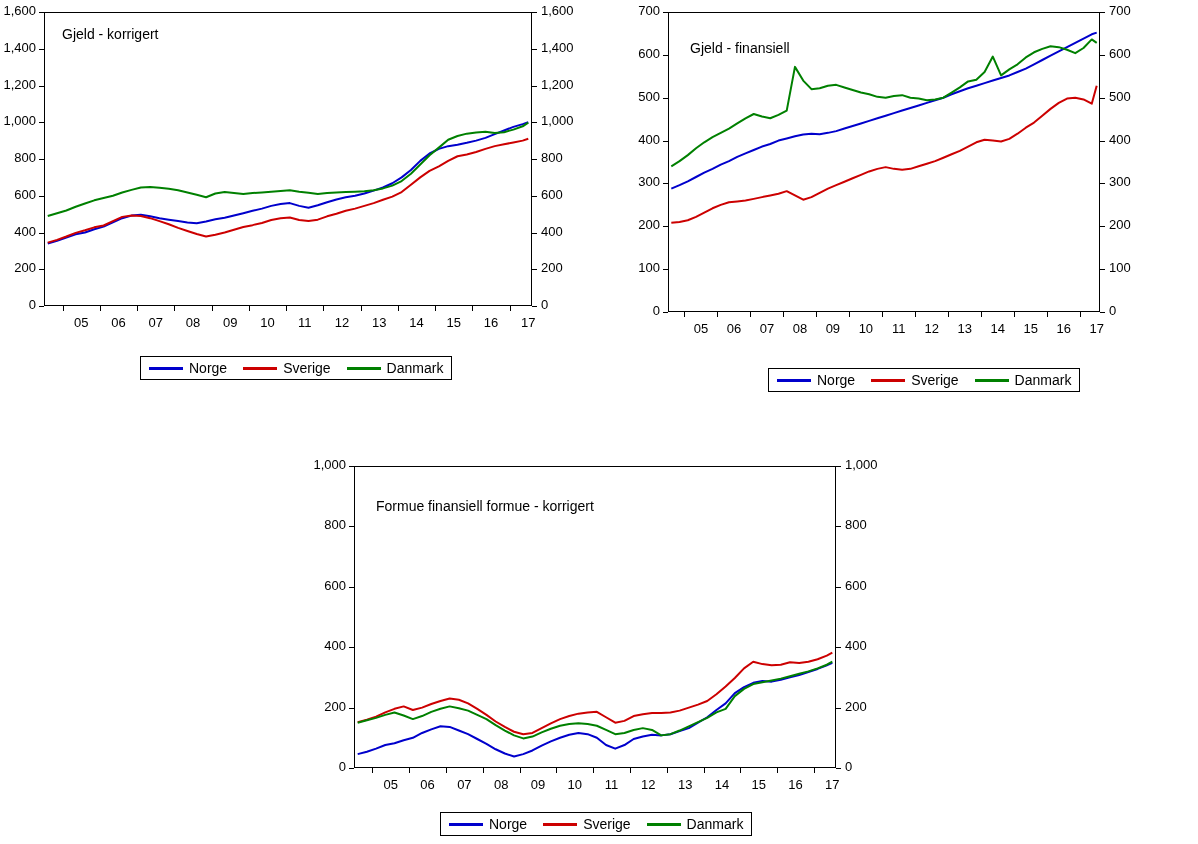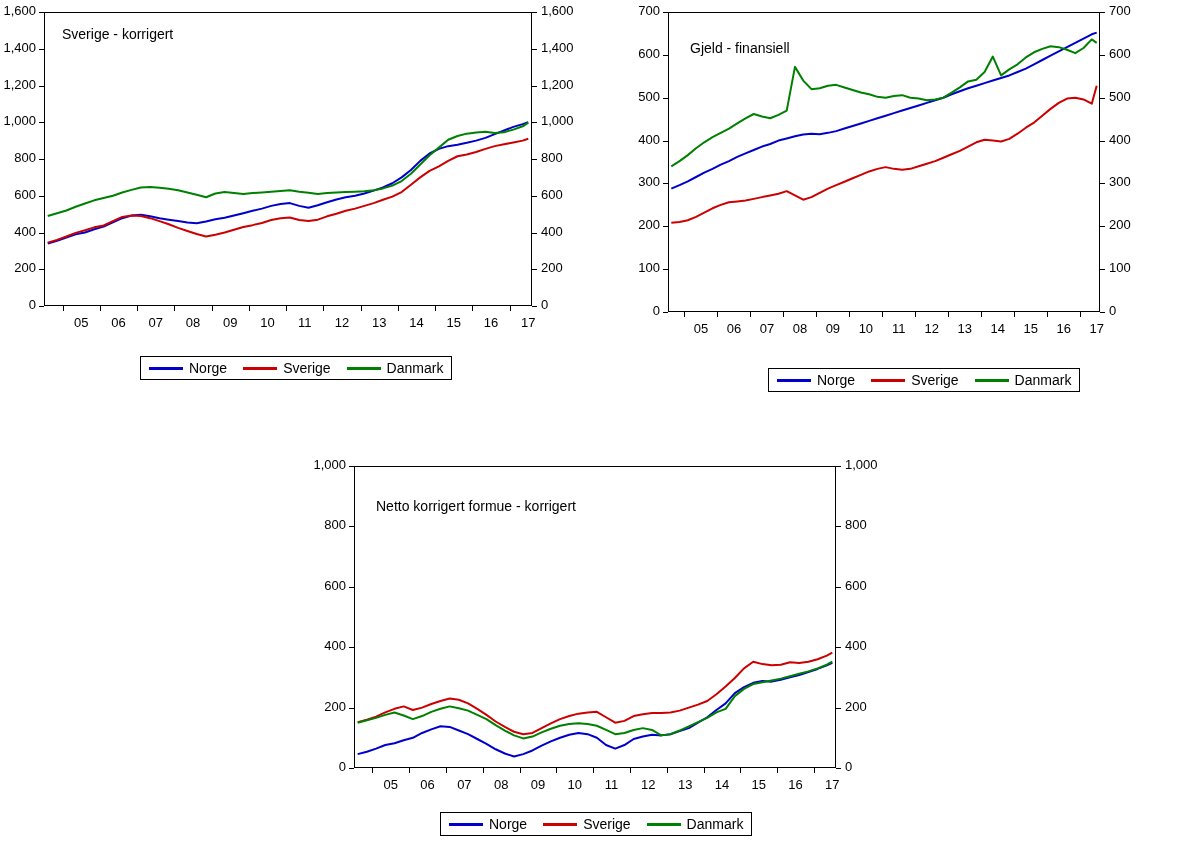--- a/index.html
+++ b/index.html
@@ -48,21 +48,21 @@
   .legend-swatch{display:block;width:34px;height:3px;}
   .legend-text{font-size:14px;color:#000;white-space:nowrap;}
   .tick-mark{position:absolute;background:#000;}
 </style>
 </head>
 <body>
 
 <div class="panel" id="panel-formue" style="left:0px;top:0px;width:580px;height:390px;">
   <div class="plotwrap" id="plot-formue" style="position:absolute;left:0;top:0;width:580px;height:340px;">
       <div class="frame" style="left: 44px; top: 12px; width: 488px; height: 294px;"></div>
-      <div class="chart-title" style="left: 62px; top: 26px;">Sverige - korrigert</div>
+      <div class="chart-title" style="left: 62px; top: 26px;">Gjeld - korrigert</div>
       <div class="axis-label ytick-left" style="left: -20px; top: 297px; width: 56px;">0</div>
       <div class="axis-label ytick-right" style="left: 541px; top: 297px; width: 56px;">0</div>
       <div class="tick-mark" style="left: 39px; top: 306px; width: 5px; height: 1px;"></div>
       <div class="tick-mark" style="left: 532px; top: 306px; width: 5px; height: 1px;"></div>
       <div class="axis-label ytick-left" style="left: -20px; top: 260.25px; width: 56px;">200</div>
       <div class="axis-label ytick-right" style="left: 541px; top: 260.25px; width: 56px;">200</div>
       <div class="tick-mark" style="left: 39px; top: 269.25px; width: 5px; height: 1px;"></div>
       <div class="tick-mark" style="left: 532px; top: 269.25px; width: 5px; height: 1px;"></div>
       <div class="axis-label ytick-left" style="left: -20px; top: 223.5px; width: 56px;">400</div>
       <div class="axis-label ytick-right" style="left: 541px; top: 223.5px; width: 56px;">400</div>
@@ -220,21 +220,21 @@
       <div class="legend-item" style="margin-left: 10px;">
         <span class="legend-swatch" style="background: rgb(0, 128, 0);"></span>
         <span class="legend-text">Danmark</span>
       </div>
     </div>
   </div>
 
 <div class="panel" id="panel-netto" style="left:290px;top:450px;width:620px;height:394px;">
   <div class="plotwrap" id="plot-netto" style="position:absolute;left:0;top:0;width:620px;height:350px;">
       <div class="frame" style="left: 64px; top: 16px; width: 482px; height: 302px;"></div>
-      <div class="chart-title" style="left: 86px; top: 48px;">Netto korrigert formue - korrigert</div>
+      <div class="chart-title" style="left: 86px; top: 48px;">Formue finansiell formue - korrigert</div>
       <div class="axis-label ytick-left" style="left: 0px; top: 309px; width: 56px;">0</div>
       <div class="axis-label ytick-right" style="left: 555px; top: 309px; width: 56px;">0</div>
       <div class="tick-mark" style="left: 59px; top: 318px; width: 5px; height: 1px;"></div>
       <div class="tick-mark" style="left: 546px; top: 318px; width: 5px; height: 1px;"></div>
       <div class="axis-label ytick-left" style="left: 0px; top: 248.6px; width: 56px;">200</div>
       <div class="axis-label ytick-right" style="left: 555px; top: 248.6px; width: 56px;">200</div>
       <div class="tick-mark" style="left: 59px; top: 257.6px; width: 5px; height: 1px;"></div>
       <div class="tick-mark" style="left: 546px; top: 257.6px; width: 5px; height: 1px;"></div>
       <div class="axis-label ytick-left" style="left: 0px; top: 188.2px; width: 56px;">400</div>
       <div class="axis-label ytick-right" style="left: 555px; top: 188.2px; width: 56px;">400</div>

